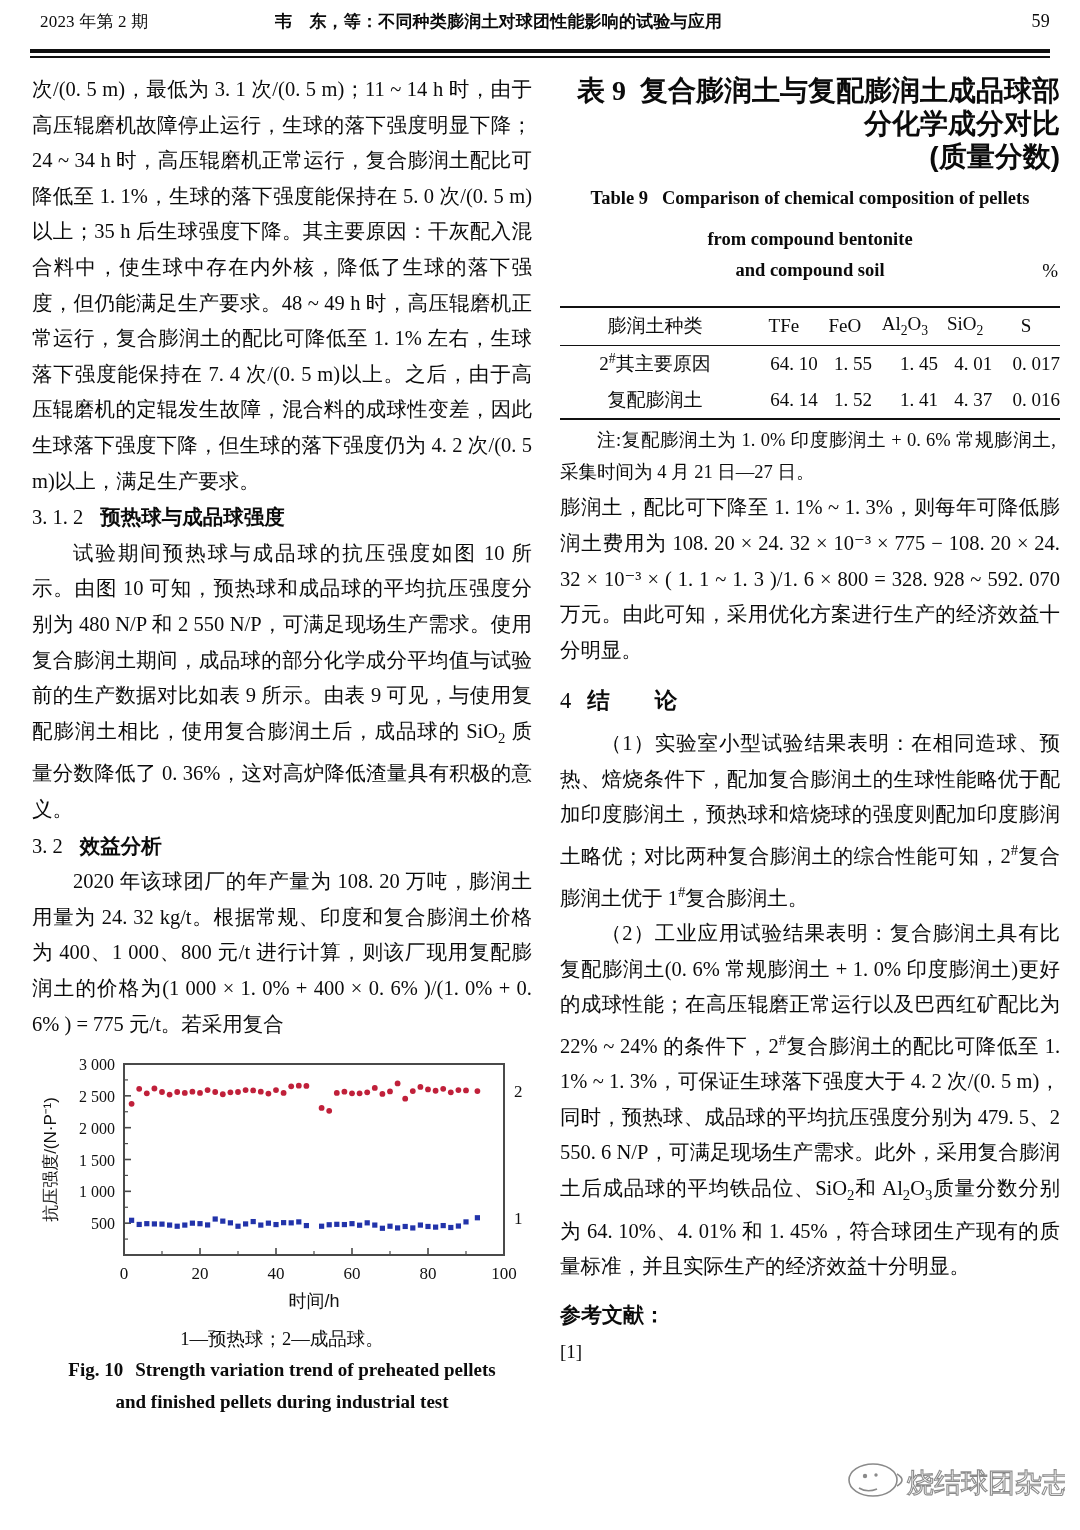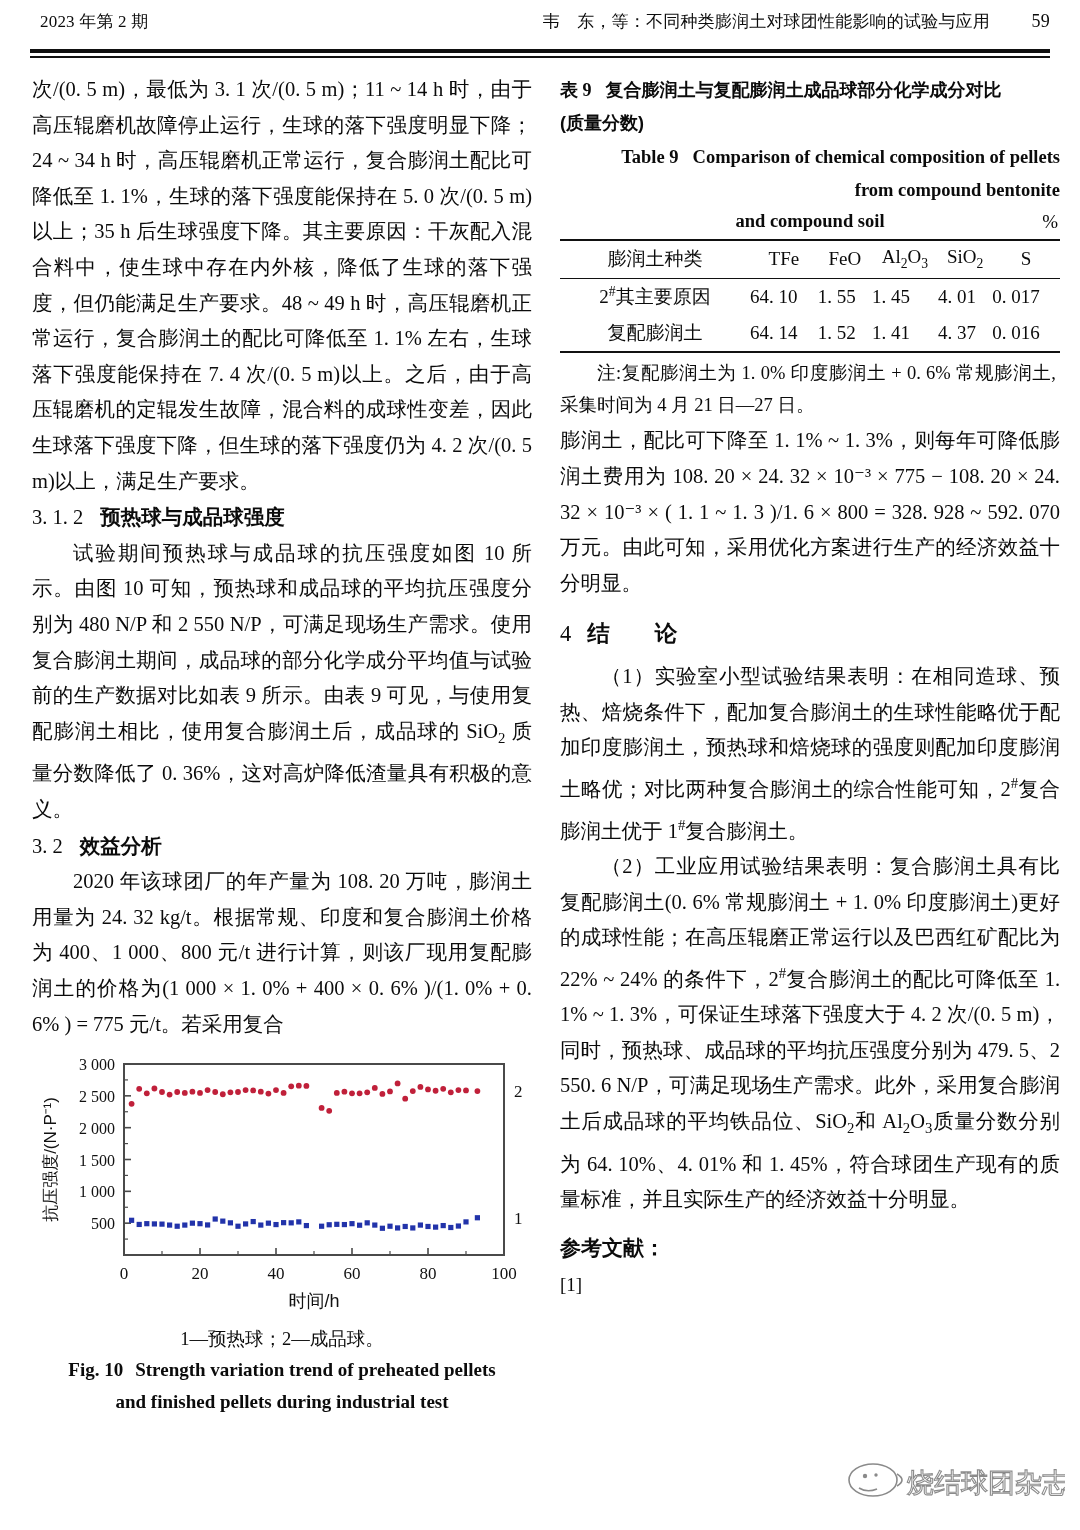--- a/index.html
+++ b/index.html
@@ -22,21 +22,21 @@
     left: 40px;
     right: 30px;
     top: 10px;
     height: 28px;
     display: flex;
     align-items: baseline;
     font-size: 17px;
     letter-spacing: .2px;
   }
   .rh-left { width: 225px; flex: none; }
-  .rh-center { flex: 1 1 auto; text-align: right; padding-left: 10px; }
+  .rh-center { flex: 1 1 auto; text-align: left; padding-left: 10px; font-weight: bold; }
   .rh-right { width: 60px; flex: none; text-align: right; font-size: 18px; }
 
   .rule-double {
     position: absolute;
     left: 30px;
     right: 30px;
     top: 49px;
     height: 10px;
   }
   .rule-double .r1 { height: 4px; background: #111; }
@@ -97,64 +97,64 @@
     font-weight: bold;
     font-family: "Liberation Sans", sans-serif;
   }
 
   sup.hash { font-size: .72em; vertical-align: super; }
   sub.sb   { font-size: .72em; vertical-align: sub; }
 
   
   .table-block { margin-top: 2px; }
   .tbl-cap-cn {
-    font-size: 18px;
+    font-size: 28px;
     line-height: 33px;
     font-weight: bold;
     font-family: "Liberation Sans", sans-serif;
-    text-align: left;
+    text-align: right;
   }
   .tbl-cap-cn .lead { margin-right: 14px; font-family:"Liberation Serif",serif;}
   .tbl-cap-en {
     font-size: 18.5px;
     line-height: 31px;
     font-weight: bold;
-    text-align: right;
-    margin-top: 2px;
+    text-align: center;
+    margin-top: 10px;
   }
   .tbl-cap-en .lead { margin-right: 14px; }
   .unit-row {
     position: relative;
     text-align: center;
     font-size: 18.5px;
     line-height: 31px;
     font-weight: bold;
   }
   .unit-row .pct {
     position: absolute;
     right: 2px;
     top: 0;
     font-weight: normal;
     font-size: 19px;
   }
   table.t9 {
     width: 100%;
     border-collapse: collapse;
-    margin-top: 2px;
+    margin-top: 20px;
     font-size: 19px;
   }
   table.t9 thead th {
     font-weight: normal;
     padding: 5px 0 6px 0;
     text-align: center;
     white-space: nowrap;
   }
   table.t9 tbody td {
     padding: 5px 0 5px 0;
-    text-align: left;
+    text-align: right;
     white-space: nowrap;
   }
   table.t9 .colhead-name, table.t9 .cell-name { text-align: center; width: 38%; }
   .t9-top    { border-top: 2.6px solid #111; }
   .t9-mid    { border-top: 1.3px solid #111; }
   .t9-bottom { border-bottom: 2.6px solid #111; }
 
   .tbl-note {
     font-size: 18.5px;
     line-height: 32px;

